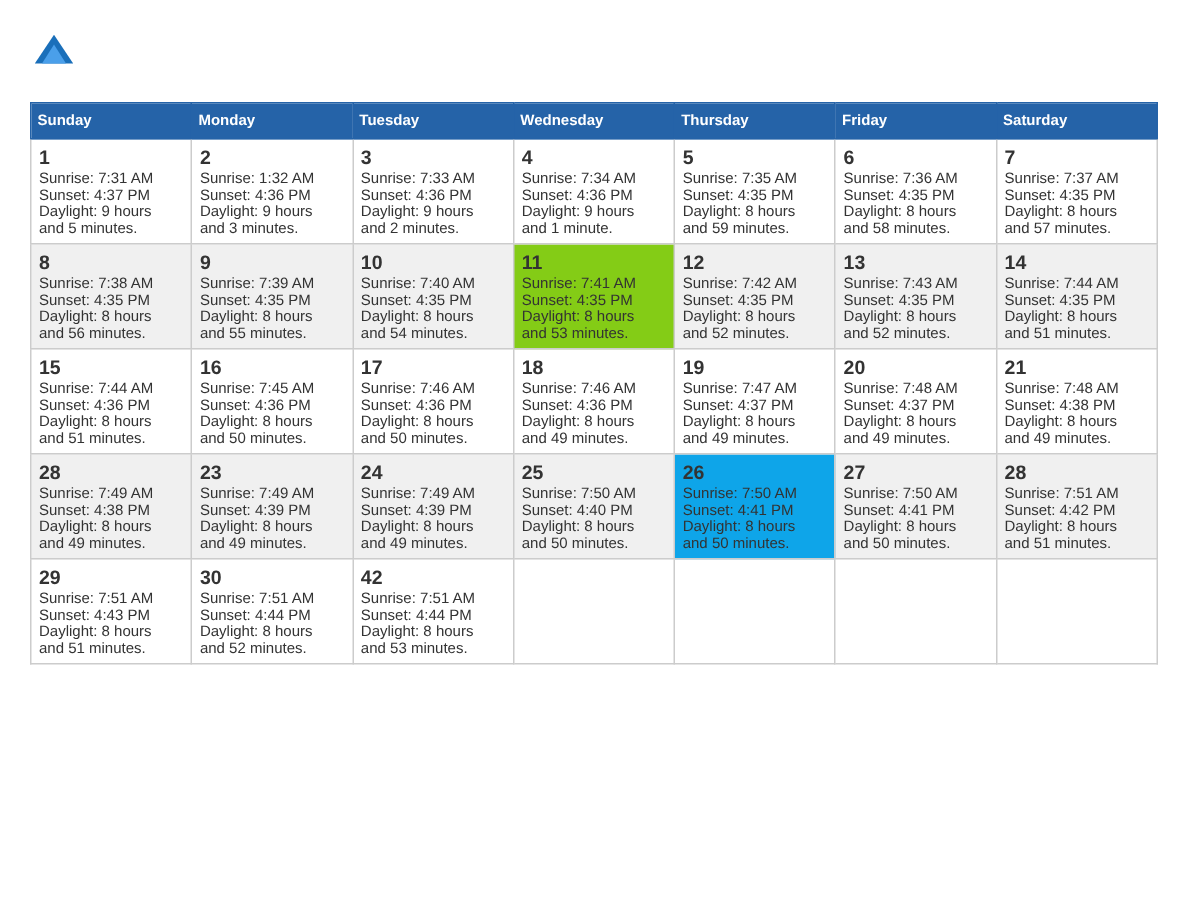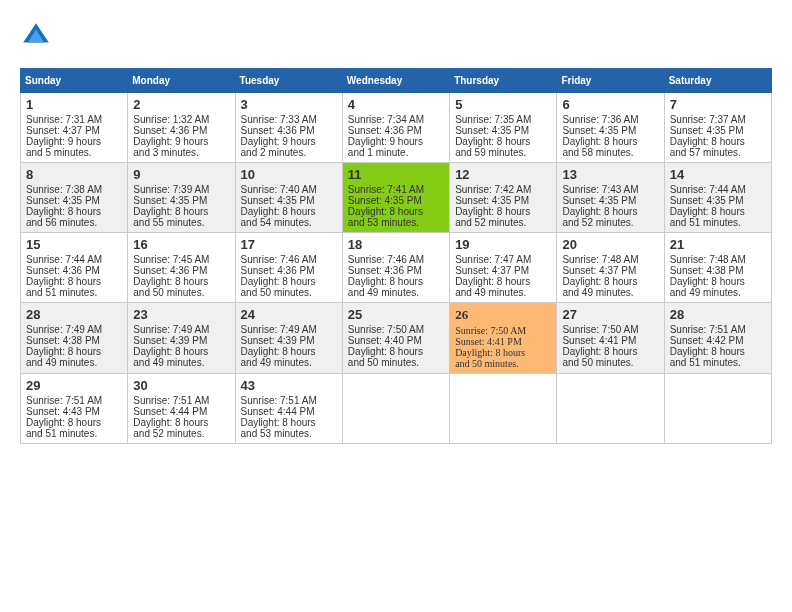--- a/index.html
+++ b/index.html
@@ -292,21 +292,21 @@
           <div>Daylight: 8 hours</div>
           <div>and 49 minutes.</div>
         </td>
         <td style="background: rgb(240, 240, 240);">
           <span class="day-num">25</span>
           <div>Sunrise: 7:50 AM</div>
           <div>Sunset: 4:40 PM</div>
           <div>Daylight: 8 hours</div>
           <div>and 50 minutes.</div>
         </td>
-        <td style="background: #fdba74; font-family: Liberation Serif, serif;">
+        <td style="background: #0ea5e9;">
           <span class="day-num">26</span>
           <div>Sunrise: 7:50 AM</div>
           <div>Sunset: 4:41 PM</div>
           <div>Daylight: 8 hours</div>
           <div>and 50 minutes.</div>
         </td>
         <td style="background: rgb(240, 240, 240);">
           <span class="day-num">27</span>
           <div>Sunrise: 7:50 AM</div>
           <div>Sunset: 4:41 PM</div>
@@ -330,21 +330,21 @@
           <div>and 51 minutes.</div>
         </td>
         <td>
           <span class="day-num">30</span>
           <div>Sunrise: 7:51 AM</div>
           <div>Sunset: 4:44 PM</div>
           <div>Daylight: 8 hours</div>
           <div>and 52 minutes.</div>
         </td>
         <td>
-          <span class="day-num">43</span>
+          <span class="day-num">42</span>
           <div>Sunrise: 7:51 AM</div>
           <div>Sunset: 4:44 PM</div>
           <div>Daylight: 8 hours</div>
           <div>and 53 minutes.</div>
         </td>
         <td></td>
         <td></td>
         <td></td>
         <td></td>
       </tr>

